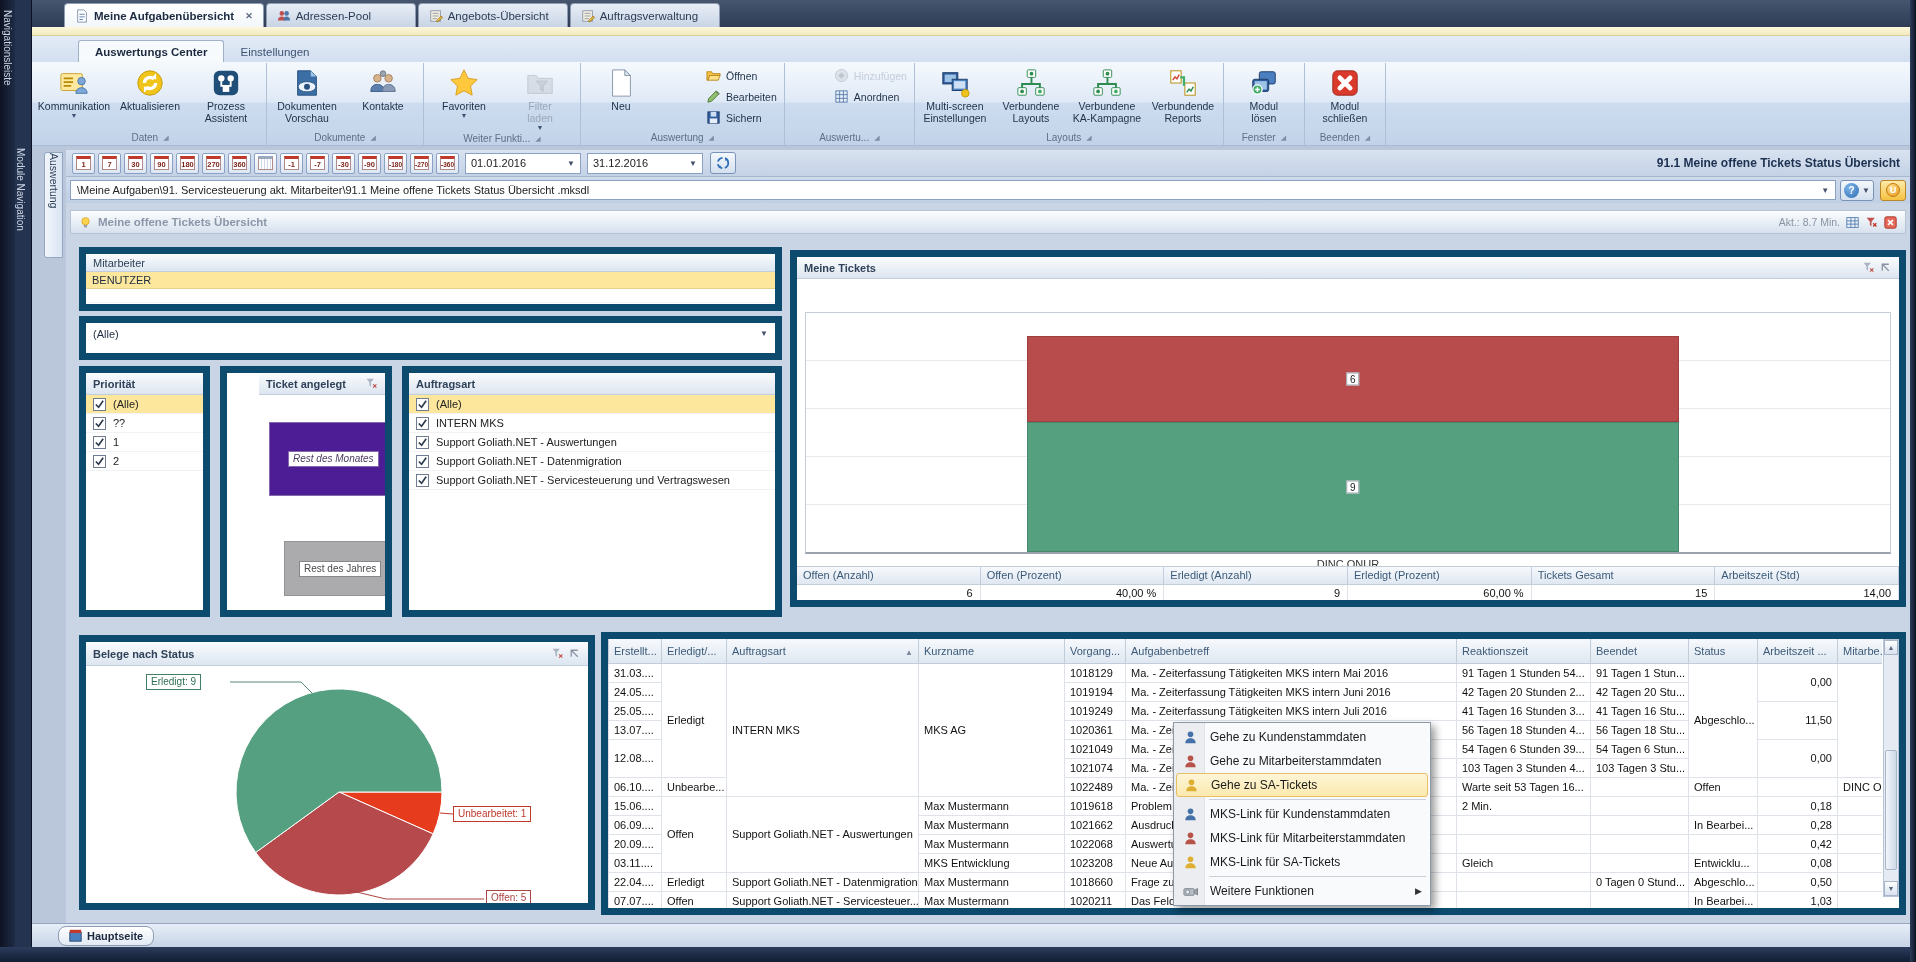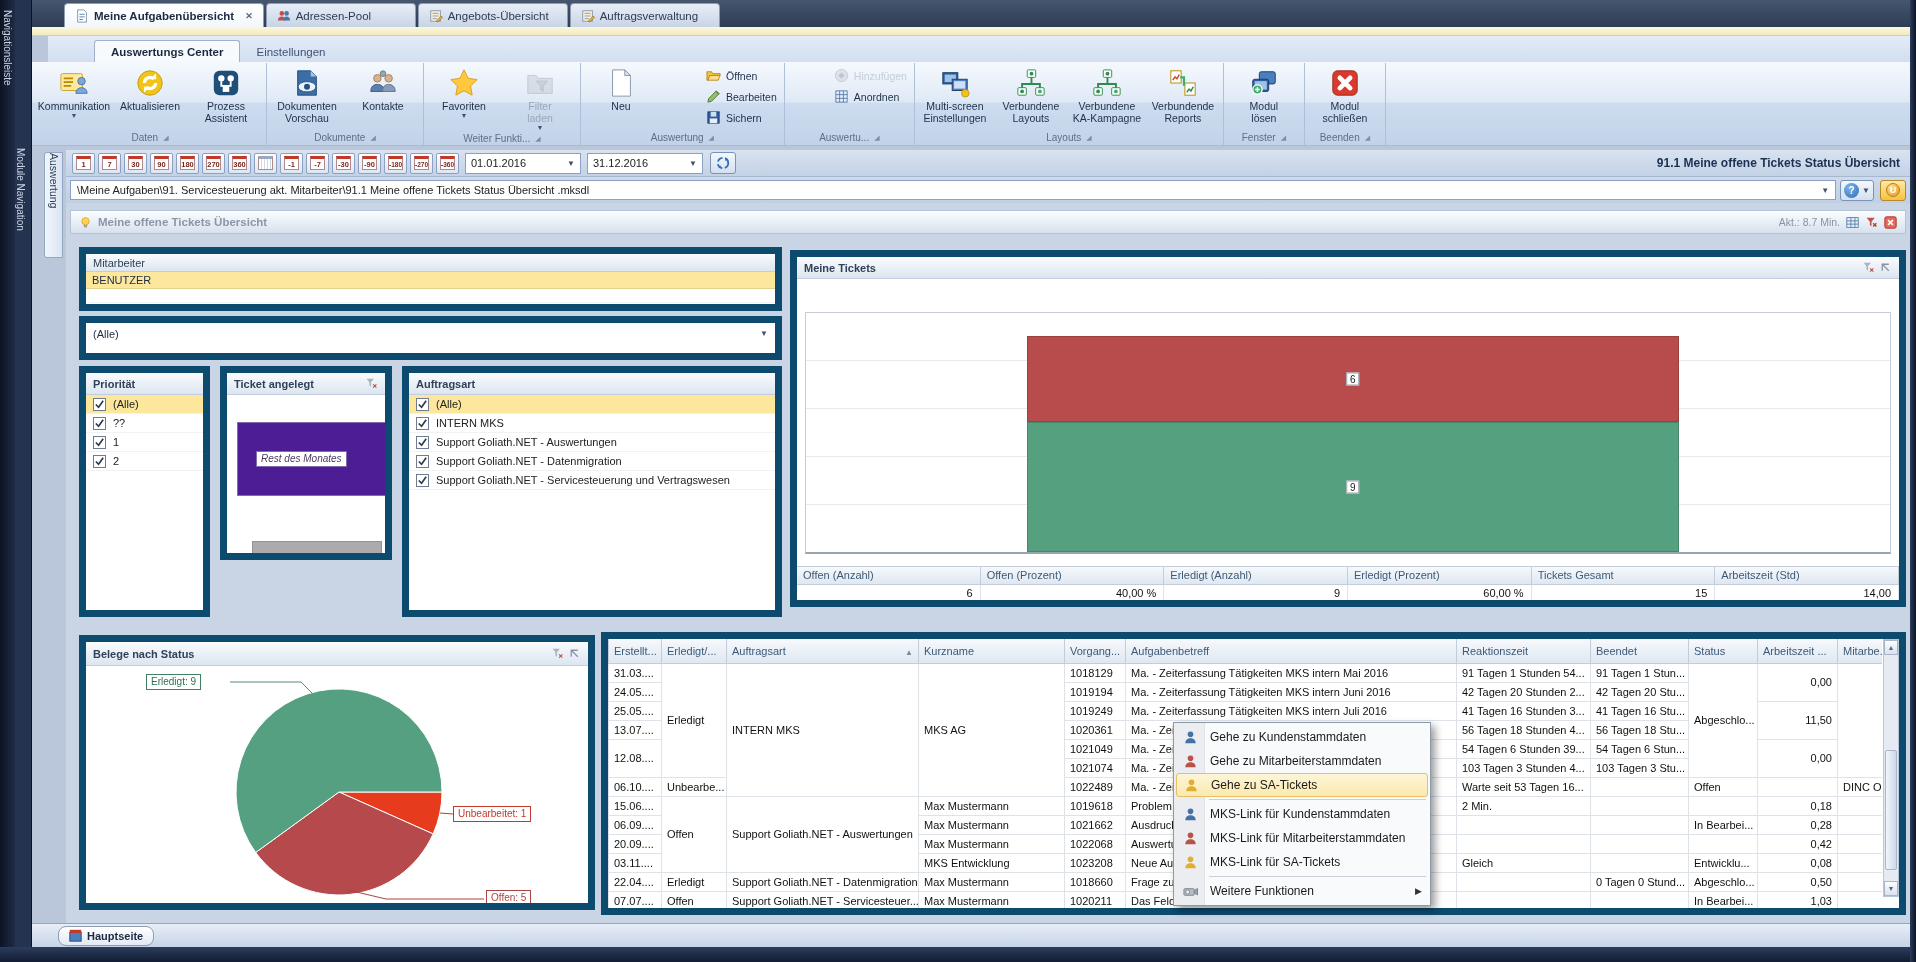--- a/index.html
+++ b/index.html
@@ -18,21 +18,21 @@
 
 #tabbar { position:absolute; left:32px; right:6px; top:0; height:27px; background:linear-gradient(#46566f,#2e3c55); display:flex; align-items:flex-end; padding-left:4px; }
 .tab { height:24px; display:flex; align-items:center; gap:5px; padding:0 10px; margin-right:2px; background:linear-gradient(#e8eef7,#c8d4e5); border:1px solid #8e9cb4; border-bottom:none; border-radius:4px 4px 0 0; color:#2c3c55; font-size:11.5px; min-width:150px; }
 .tab.active { background:linear-gradient(#ffffff,#f3f7fb); font-weight:bold; color:#1c2a40;margin-left:28px; }
 .tab .close { color:#5a6a82; font-weight:bold; margin-left:6px; font-size:11px; }
 .tab svg { width:14px; height:14px; }
 
 #creamband { position:absolute; left:32px; right:6px; top:27px; height:9px; background:linear-gradient(#fdf8dd,#f2e9bd); border-bottom:1px solid #d9d0a0; }
 
 
-#ribbonTabs { position:absolute; left:32px; right:6px; top:36px; height:26px; background:linear-gradient(#e3ecf7,#d2dff0); display:flex; align-items:flex-end; padding-left:46px;margin-left:16px; }
+#ribbonTabs { position:absolute; left:32px; right:6px; top:36px; height:26px; background:linear-gradient(#e3ecf7,#d2dff0); display:flex; align-items:flex-end; padding-left:46px; }
 .rtab { padding:5px 16px 4px; font-size:11.5px; color:#3f5474; }
 .rtab.active { background:#f7fafd; border:1px solid #9fb0c8; border-bottom:none; border-radius:3px 3px 0 0; font-weight:bold; color:#1c2a40; }
 #ribbonBody { position:absolute; left:32px; right:6px; top:62px; height:84px; background:linear-gradient(#f5f9fd,#dfe9f6 48%,#cddcef 50%,#c2d3e9); border-bottom:1px solid #a9bad2; display:flex; padding:1px 2px 0 2px; overflow:hidden; }
 .rgroup { display:flex; flex-direction:column; border-right:1px solid #aebfd6; padding:0 2px; }
 .ritems { display:flex; flex:1; align-items:flex-start; }
 .rlabel { height:15px; text-align:center; color:#5d7087; font-size:10px; display:flex; align-items:center; justify-content:center; gap:5px; white-space:nowrap; padding:0 6px; }
 .rlabel .lnch { font-size:7px; color:#7d8ea6; }
 .rbig { width:76px; display:flex; flex-direction:column; align-items:center; padding-top:2px; }
 .rbig .ric { height:35px; display:flex; align-items:center; }
 .rbig .ric svg { width:30px; height:30px; }
@@ -631,21 +631,21 @@
             <span class="cbx">
               <svg viewBox="0 0 12 12">
                 <path d="M2 6l3 3 5-7" stroke="#2b3a4d" stroke-width="1.8" fill="none"></path>
               </svg>
             </span>
             <span>2</span>
           </div>
         </div>
     </div>
 
-    <div class="panel" style="left:154px;top:163px;width:172px;height:194px;">
+    <div class="panel" style="left:154px;top:163px;width:172px;height:251px;padding-left:32px;">
       <div class="phead bold" style="height:22px;">
         <span class="ttl">Ticket angelegt</span>
         <svg viewBox="0 0 16 16">
             <path d="M2 2h9l-3.6 4.5V12l-2-1.5V6.5z" fill="#aab4c2"></path>
             <path d="M10 9l4 4M14 9l-4 4" stroke="#c0504d" stroke-width="1.4"></path>
           </svg>
       </div>
       <div style="position:relative;height:228px;">
         <div style="position:absolute;left:10px;top:27px;width:151px;height:74px;background:#4c1d95;border:1px solid #8668ad;font-style:italic;">
           <span class="pielab" style="position:absolute;left:18px;top:28px;border-color:#8668ad;color:#4a3a60;">Rest des Monates</span>
@@ -743,20 +743,21 @@
       </div>
       <div style="position:relative;height:333px;">
         <div id="barPlot">
           <div id="barStack" style="position: absolute; left: 20.4%; width: 60.1%; bottom: 0px; height: 90.4%;">
               <div class="barseg" style="top: 0%; height: 40%; background: rgb(184, 76, 76); border: 1px solid rgba(0, 0, 0, 0.15);"></div>
               <div class="barlab" style="top: 20%;">6</div>
               <div class="barseg" style="top: 40%; height: 60%; background: rgb(84, 160, 127); border: 1px solid rgba(0, 0, 0, 0.15);"></div>
               <div class="barlab" style="top: 70%;">9</div>
             </div>
         </div>
+        <div id="barXLabel">DINC ONUR</div>
         <div id="stats">
             <div class="sth">Offen (Anzahl)</div>
             <div class="sth">Offen (Prozent)</div>
             <div class="sth">Erledigt (Anzahl)</div>
             <div class="sth">Erledigt (Prozent)</div>
             <div class="sth">Tickets Gesamt</div>
             <div class="sth">Arbeitszeit (Std)</div>
             <div class="stv">6</div>
             <div class="stv">40,00 %</div>
             <div class="stv">9</div>

